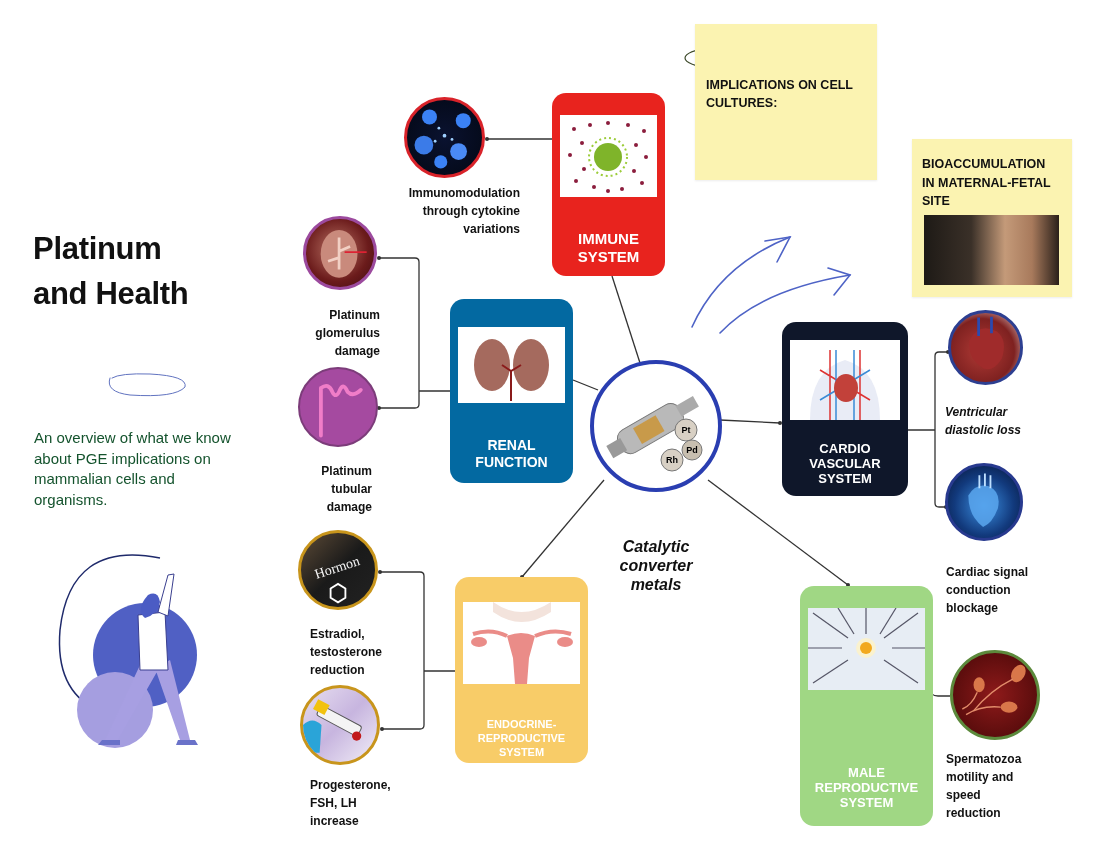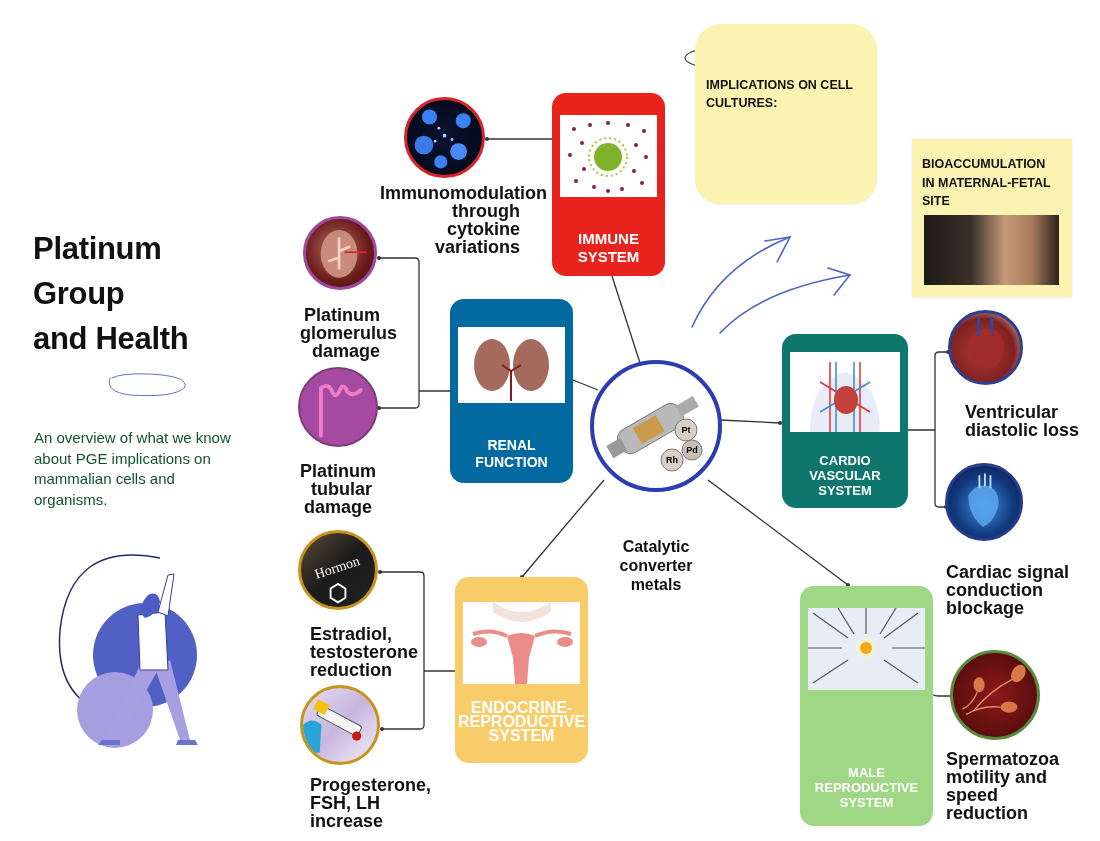--- a/index.html
+++ b/index.html
@@ -16,50 +16,50 @@
   
   .card { border-radius: 14px; box-sizing: border-box; padding: 8px 8px 4px 8px; }
   .card .pic { background: #fff; width: 100%; position: relative; overflow: hidden; }
   .card .label { color: #fff; font-weight: 700; text-align: center; font-size: 13.5px; line-height: 16px; position: absolute; left: 0; right: 0; }
   .immune { left: 552px; top: 93px; width: 113px; height: 183px; background: #e8231e; }
   .immune .pic { height: 82px; margin-top: 14px; }
   .immune .label { bottom: 10px; font-size: 15px; line-height: 18px; }
   .renal { left: 450px; top: 299px; width: 123px; height: 184px; background: #0369a1; }
   .renal .pic { height: 76px; margin-top: 20px; }
   .renal .label { bottom: 12px; font-size: 14px; line-height: 17px; }
-  .cardio { left: 782px; top: 334px; width: 126px; height: 174px; background: #0f766e; }
+  .cardio { left: 782px; top: 322px; width: 126px; height: 174px; background: #0f172a; }
   .cardio .pic { height: 80px; margin-top: 10px; }
   .cardio .label { bottom: 10px; font-size: 13px; line-height: 15px; }
   .endo { left: 455px; top: 577px; width: 133px; height: 186px; background: #f8cc68; }
   .endo .pic { height: 82px; margin-top: 17px; }
-  .endo .label { bottom: 20px; font-size: 16px; line-height: 14px; }
+  .endo .label { bottom: 4px; font-size: 11px; line-height: 14px; }
   .male { left: 780px; top: 586px; width: 133px; height: 240px; background: #a0d784; margin-left: 20px; }
   .male .pic { height: 82px; margin-top: 14px; }
   .male .label { bottom: 16px; font-size: 13px; line-height: 15px; }
 
   
   .circ { border-radius: 50%; box-sizing: border-box; overflow: hidden; }
   .c-immuno { left: 404px; top: 97px; width: 81px; height: 81px; border: 3px solid #d9232a; background: radial-gradient(circle at 50% 50%, #0a1230 0%, #030814 100%); }
   .c-glom { left: 303px; top: 216px; width: 74px; height: 74px; border: 3px solid #9c4a9e; background: radial-gradient(circle at 45% 45%, #b97264 0%, #6b1b1b 60%, #3c0b10 100%); }
   .c-tubular { left: 298px; top: 367px; width: 80px; height: 80px; border: 2px solid #7c3c7a; background: #a54aa0; }
   .c-ventric { left: 948px; top: 310px; width: 75px; height: 75px; border: 3px solid #2d3f91; background: radial-gradient(circle at 45% 55%, #b13a35 0%, #7e2120 60%, #f0e2e2 100%); }
   .c-cardiac { left: 945px; top: 463px; width: 78px; height: 78px; border: 3px solid #283a8f; background: radial-gradient(circle at 50% 55%, #3b8ee0 0%, #123a7d 55%, #061233 100%); }
   .c-hormon { left: 298px; top: 530px; width: 80px; height: 80px; border: 3px solid #c8951c; background: linear-gradient(135deg, #5c4a36 0%, #1a1a1a 50%, #222 100%); }
   .c-proges { left: 300px; top: 685px; width: 80px; height: 80px; border: 3px solid #c8951c; background: linear-gradient(135deg, #e7def0 0%, #c7b5df 50%, #f2eef7 100%); }
   .c-sperm { left: 950px; top: 650px; width: 90px; height: 90px; border: 3px solid #5c8a3c; background: radial-gradient(circle at 50% 50%, #8e1a1a 0%, #5c0d0d 70%, #3d0707 100%); }
 
-  .effect-text { font-size: 18px; font-weight: 700; line-height: 18px; }
+  .effect-text { font-size: 12px; font-weight: 700; line-height: 18px; }
 
   
   .center-circ { left: 590px; top: 360px; width: 132px; height: 132px; border-radius: 50%; border: 4px solid #2a3eb1; box-sizing: border-box; background: #fff; }
-  .center-label { left: 600px; top: 537px; width: 112px; text-align: center; font-size: 16px; font-weight: 700; line-height: 19px; }
+  .center-label { left: 600px; top: 537px; width: 112px; text-align: center; font-size: 16px; font-weight: 700; line-height: 19px; font-style: italic; }
 
   
   .note { background: #fbf3b1; box-shadow: 0 1px 2px rgba(0,0,0,0.08); }
-  .note-cells { left: 695px; top: 24px; width: 182px; height: 180px; border-radius: 26px; }
+  .note-cells { left: 695px; top: 24px; width: 182px; height: 156px; }
   .note-cells .heading { position: absolute; left: 11px; top: 52px; font-size: 12.5px; font-weight: 700; line-height: 18px; }
   .note-cells ul { position: absolute; left: 11px; top: 86px; margin: 0; padding-left: 18px; font-size: 12.5px; font-weight: 700; line-height: 18px; }
   .note-cells li { margin: 0; }
   .note-bio { left: 892px; top: 139px; width: 160px; height: 158px; margin-left: 20px; }
   .note-bio .heading { position: absolute; left: 10px; top: 16px; font-size: 12.5px; font-weight: 700; line-height: 18.5px; }
   .note-bio .photo { position: absolute; left: 12px; top: 76px; width: 135px; height: 70px; background: linear-gradient(90deg, #1e1a16 0%, #3a3028 35%, #c49a79 60%, #a87a5c 80%, #2a201a 100%); }
 </style>
 </head>
 <body>
 
@@ -102,21 +102,20 @@
     <path d="M828 268 L850 275 L834 295"></path>
 
     <ellipse cx="780" cy="58" rx="95" ry="16" stroke="#3d4a2a" stroke-width="1.2"></ellipse>
 
     <path d="M110 378 Q105 392 130 395 Q175 398 185 387 Q188 376 150 374 Q120 373 112 378" stroke="#6173c0" stroke-width="1"></path>
   </g>
 </svg>
 
 <div class="abs title">
   <div>Platinum</div>
-  <div>Group</div>
   <div>and Health</div>
 </div>
 <div class="abs subtitle">An overview of what we know about PGE implications on mammalian cells and organisms.</div>
 
 <svg class="abs illustration" viewBox="0 0 170 210">
   <path d="M120 18 Q30 0 20 90 Q15 150 57 170" fill="none" stroke="#1f2a6b" stroke-width="1.5"></path>
   <circle cx="105" cy="115" r="52" fill="#5060c4"></circle>
   <circle cx="75" cy="170" r="38" fill="#a59ee0"></circle>
   <path d="M115 128 L140 200 L150 200 L130 120 Z M100 125 L65 200 L78 200 L118 130 Z" fill="#a79fe2"></path>
   <path d="M98 75 L125 72 L128 130 L100 130 Z" fill="#ffffff" stroke="#3a3f8f" stroke-width="1"></path>
@@ -249,21 +248,21 @@
     <div>VASCULAR</div>
     <div>SYSTEM</div>
   </div>
 </div>
 <div class="abs circ c-ventric">
   <svg width="100%" height="100%" viewBox="0 0 75 75">
     <path d="M20 30 Q30 10 50 20 Q62 30 55 50 Q45 65 35 60 Q18 50 20 30 Z" fill="#a02b2b"></path>
     <path d="M30 5 L30 25 M44 4 L44 22" stroke="#2b4ab0" stroke-width="3"></path>
   </svg>
 </div>
-<div class="abs effect-text" style="left:965px; top:403px; width:130px;">
+<div class="abs effect-text" style="left:945px; top:403px; width:130px;font-style:italic;">
   <div>Ventricular</div>
   <div>diastolic loss</div>
 </div>
 <div class="abs circ c-cardiac">
   <svg width="100%" height="100%" viewBox="0 0 78 78">
     <path d="M22 32 Q30 18 44 22 Q58 28 54 46 Q48 62 38 66 Q22 54 22 32 Z" fill="#5aa7ef" opacity="0.85"></path>
     <path d="M34 10 L34 24 M40 8 L40 22 M46 10 L46 24" stroke="#bfe0ff" stroke-width="2"></path>
   </svg>
 </div>
 <div class="abs effect-text" style="left:946px; top:563px; width:130px;">

